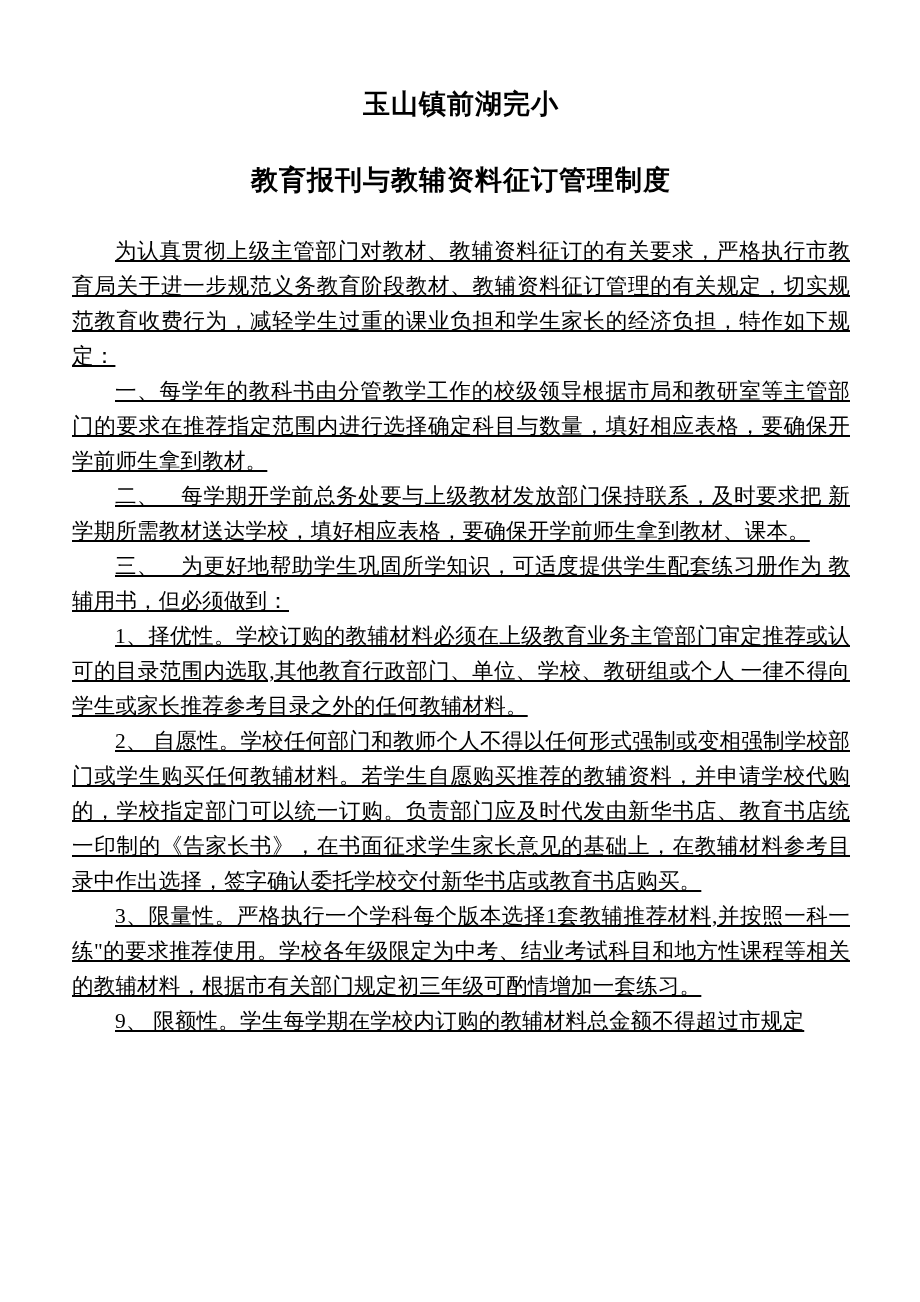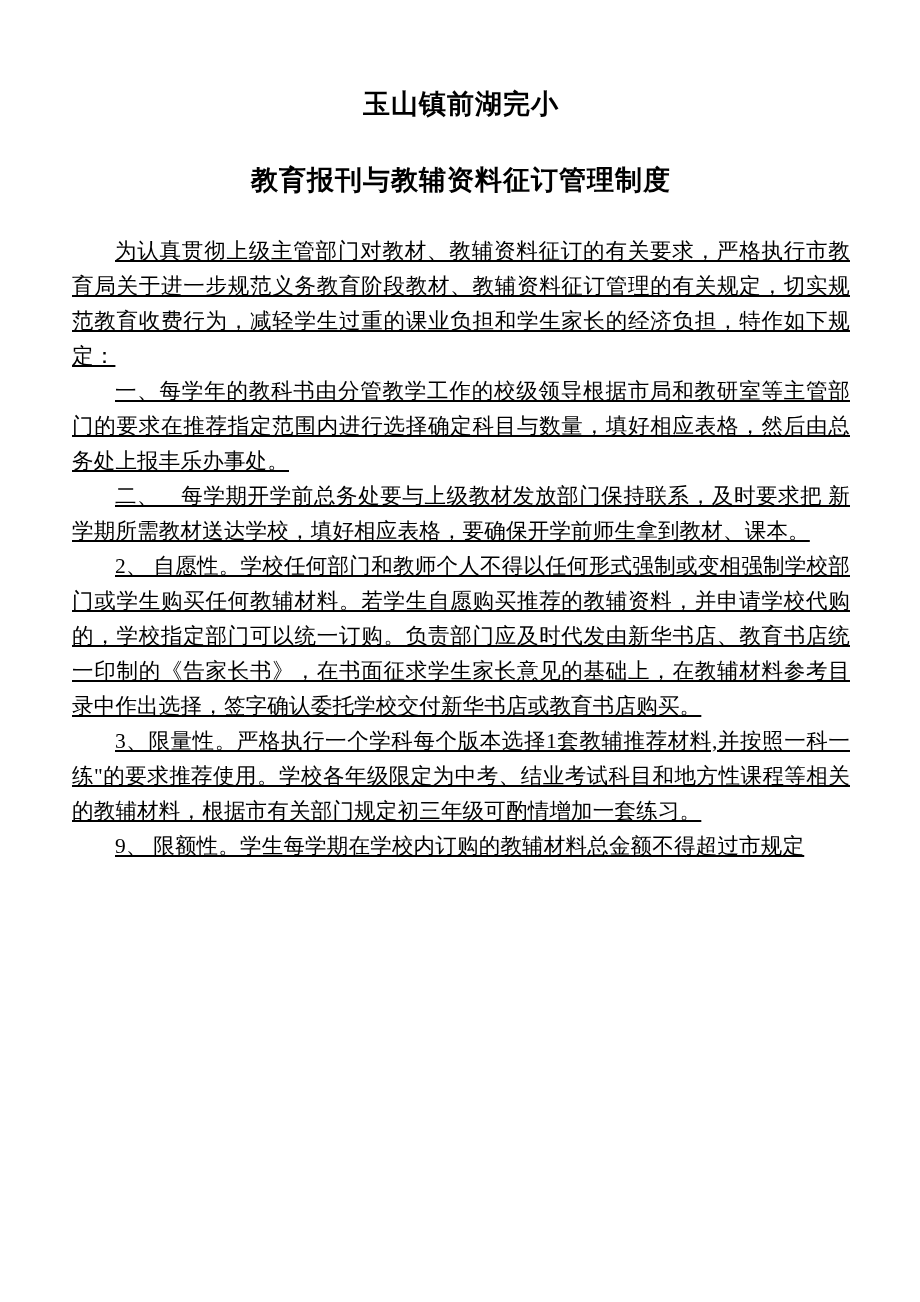--- a/index.html
+++ b/index.html
@@ -65,21 +65,23 @@
 <body>
 
 <div class="page">
   <div class="content">
 
     <h1 class="title-main">玉山镇前湖完小</h1>
     <h2 class="title-sub">教育报刊与教辅资料征订管理制度</h2>
 
     <div class="body-text">
       <p class="para">为认真贯彻上级主管部门对教材、教辅资料征订的有关要求，严格执行市教育局关于进一步规范义务教育阶段教材、教辅资料征订管理的有关规定，切实规范教育收费行为，减轻学生过重的课业负担和学生家长的经济负担，特作如下规定：</p>
-      <p class="para">一、每学年的教科书由分管教学工作的校级领导根据市局和教研室等主管部门的要求在推荐指定范围内进行选择确定科目与数量，填好相应表格，然后由总务处上报丰乐办事处。</p>
+      <p class="para">一、每学年的教科书由分管教学工作的校级领导根据市局和教研室等主管部门的要求在推荐指定范围内进行选择确定科目与数量，填好相应表格，要确保开学前师生拿到教材。</p>
       <p class="para">二、　每学期开学前总务处要与上级教材发放部门保持联系，及时要求把 新学期所需教材送达学校，填好相应表格，要确保开学前师生拿到教材、课本。</p>
+      <p class="para">三、　为更好地帮助学生巩固所学知识，可适度提供学生配套练习册作为 教辅用书，但必须做到：</p>
+      <p class="para">1、择优性。学校订购的教辅材料必须在上级教育业务主管部门审定推荐或认可的目录范围内选取,其他教育行政部门、单位、学校、教研组或个人 一律不得向学生或家长推荐参考目录之外的任何教辅材料。</p>
       <p class="para">2、 自愿性。学校任何部门和教师个人不得以任何形式强制或变相强制学校部门或学生购买任何教辅材料。若学生自愿购买推荐的教辅资料，并申请学校代购的，学校指定部门可以统一订购。负责部门应及时代发由新华书店、教育书店统一印制的《告家长书》，在书面征求学生家长意见的基础上，在教辅材料参考目录中作出选择，签字确认委托学校交付新华书店或教育书店购买。</p>
       <p class="para">3、限量性。严格执行一个学科每个版本选择1套教辅推荐材料,并按照一科一练"的要求推荐使用。学校各年级限定为中考、结业考试科目和地方性课程等相关的教辅材料，根据市有关部门规定初三年级可酌情增加一套练习。</p>
       <p class="para">9、 限额性。学生每学期在学校内订购的教辅材料总金额不得超过市规定</p>
     </div>
 
   </div>
 </div>
 
 </body></html>

